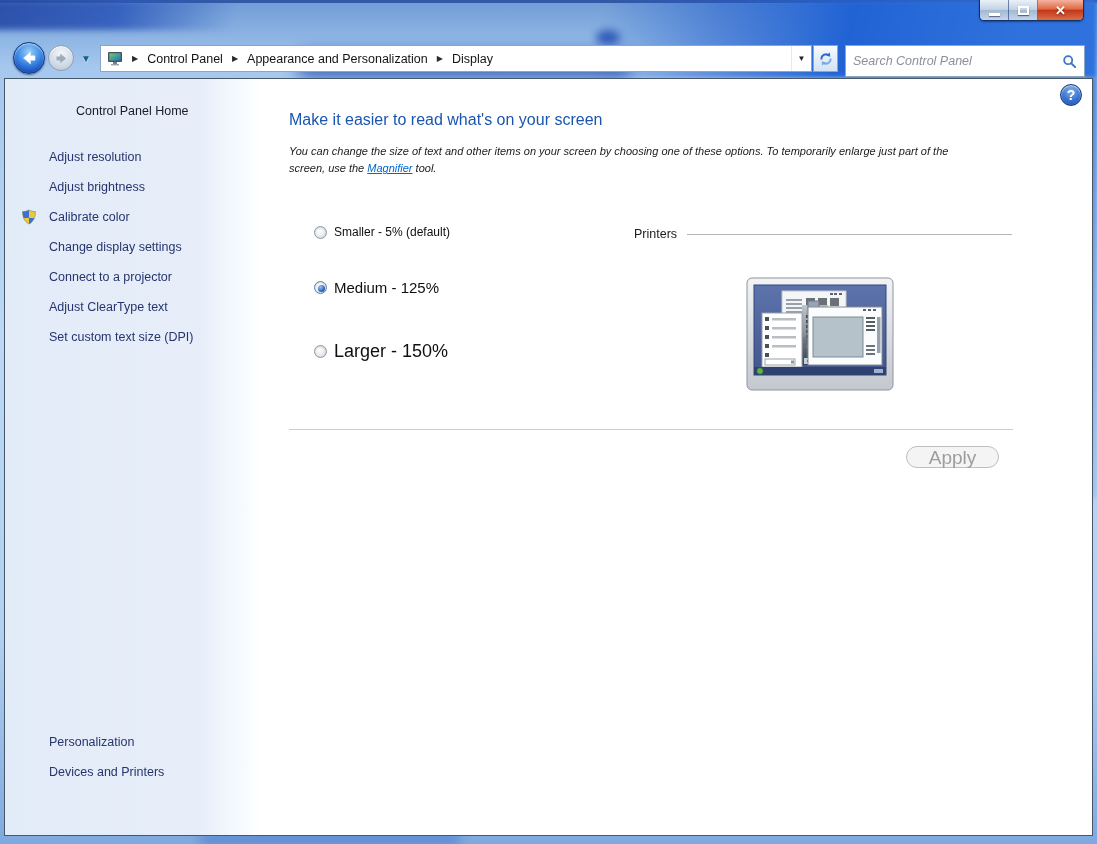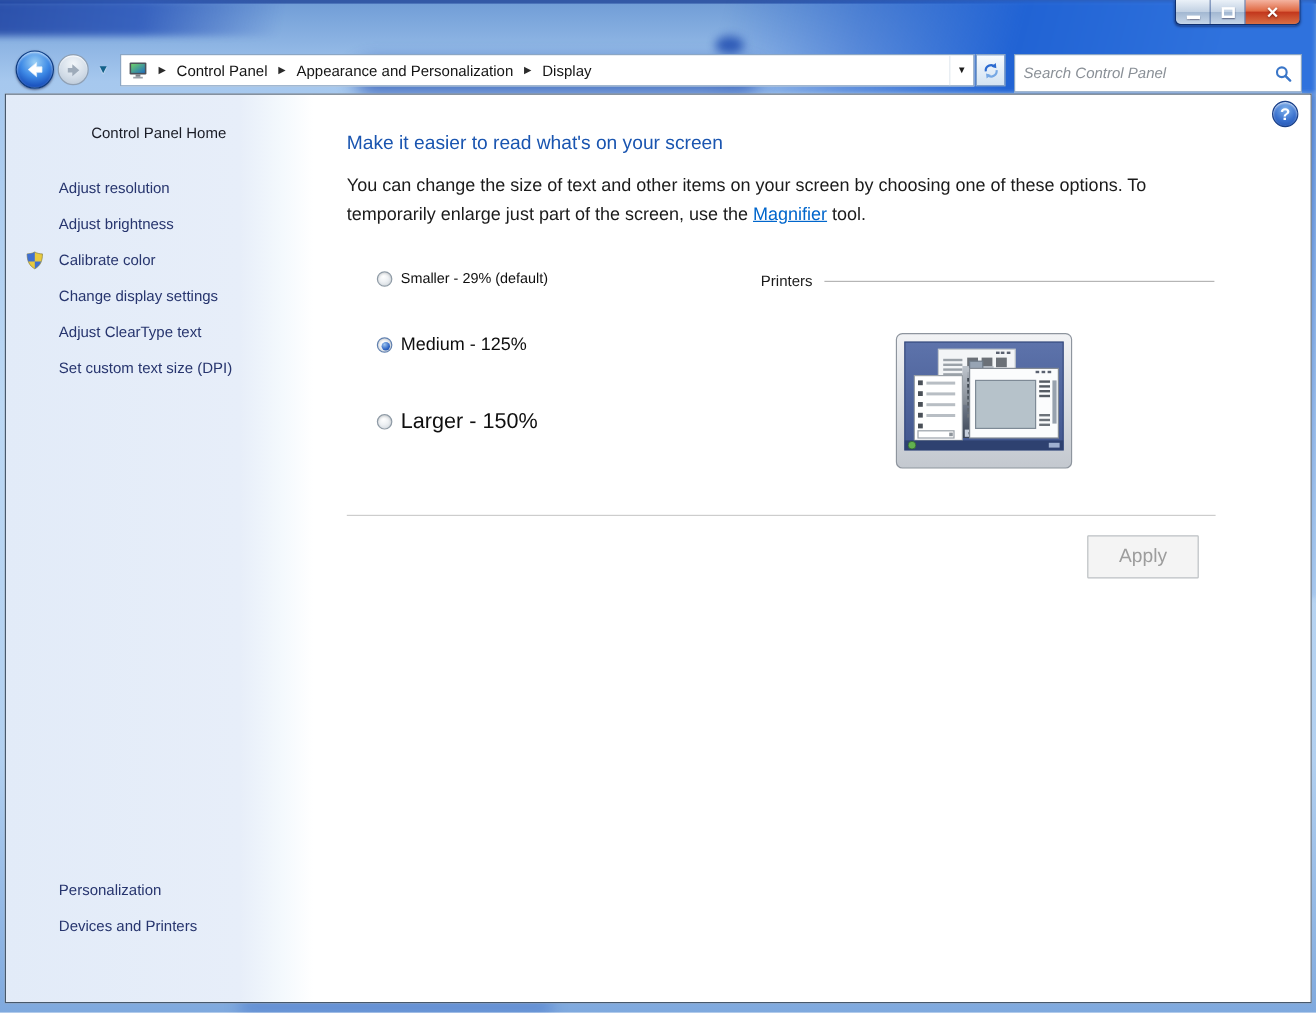--- a/index.html
+++ b/index.html
@@ -90,22 +90,22 @@
   .see-item { height:30px; line-height:30px; padding-left:44px; color:#27356e; cursor:pointer; }
 
   .main { position:relative; flex:1; background:#fff; }
   .help-btn { position:absolute; top:5px; right:10px; width:22px; height:22px; border-radius:50%;
     background:radial-gradient(circle at 50% 30%,#7fb2ec 0%,#3a71ce 55%,#1c4ba8 100%);
     border:1px solid #1a3f86; color:#fff; font-size:14px; font-weight:bold;
     display:flex; align-items:center; justify-content:center; cursor:pointer;
     box-shadow:inset 0 1px 2px rgba(255,255,255,.8); }
 
   .page-title { position:absolute; top:32px; left:28px; font-size:16px; color:#1a55b0; }
-  .page-desc { position:absolute; top:64px; left:28px; width:680px; font-size:15px;
-    line-height:1.58; color:#1b1b1b; }
+  .page-desc { position:absolute; top:64px; left:28px; width:680px; font-size:11px;
+    line-height:1.58; color:#1b1b1b;font-style:italic; }
   .page-desc a { color:#0066cc; text-decoration:underline; cursor:pointer; }
 
   .option-row { position:absolute; left:53px; display:flex; align-items:center; cursor:pointer; }
   .option-row.row-0 { top:146px; }
   .option-row.row-1 { top:200px;text-align:right; }
   .option-row.row-2 { top:262px; }
   .radio { width:13px; height:13px; border-radius:50%; flex:0 0 13px;
     border:1px solid #8e9aa5; margin-right:7px;
     background:radial-gradient(circle at 40% 30%,#ffffff 0%,#eef1f4 45%,#cdd4da 100%);
     box-shadow:inset 0 1px 2px rgba(0,0,0,.15); position:relative; }
@@ -119,22 +119,22 @@
   .option-row.size-large  .option-label { font-size:18px; }
 
   .preview-wrap { position:absolute; top:148px; left:373px; right:80px;
     display:flex; align-items:center; }
   .preview-label { font-size:12.5px; color:#1b1b1b; margin-right:10px; }
   .preview-rule { flex:1; height:1px; background:#b5b5b5; }
   .preview-monitor { position:absolute; top:198px; left:485px; width:148px; height:114px; }
 
   .section-rule { position:absolute; top:350px; left:28px; width:724px; height:1px; background:#cdcdcd; }
 
-  .apply-btn { position:absolute; top:367px; left:645px; width:93px; height:36px;
-    font-family:"Liberation Sans",sans-serif; font-size:16px; border-radius:1px;
+  .apply-btn { position:absolute; top:367px; left:645px; width:93px; height:22px;
+    font-family:"Liberation Sans",sans-serif; font-size:19px; border-radius:11px;
     border:1px solid #b5b9bc; background:linear-gradient(180deg,#f6f6f6,#eeeeee);
     color:#333; cursor:default; }
   .apply-btn.disabled { color:#9d9d9d; background:#f4f4f4; border-color:#bcc0c3; }
 </style>
 </head>
 <body>
 
 <div class="window">
 
   <div class="streak streak-topline"></div>
@@ -217,20 +217,21 @@
         <div class="side-task">Adjust brightness</div>
         <div class="side-task">
           <svg class="shield" viewBox="0 0 16 16">
             <path d="M8 1 C10 2.2 12.6 2.6 14.4 2.6 C14.4 8.4 12.6 12.6 8 15 C3.4 12.6 1.6 8.4 1.6 2.6 C3.4 2.6 6 2.2 8 1 Z" fill="#e8c93e" stroke="#8a8342" stroke-width="0.6"></path>
             <path d="M8 1 C6 2.2 3.4 2.6 1.6 2.6 C1.6 5 1.9 7.2 2.7 9 L8 9 Z" fill="#3f6fd0"></path>
             <path d="M8 9 L13.3 9 C12.2 11.6 10.5 13.7 8 15 Z" fill="#3f6fd0"></path>
           </svg>
           <span>Calibrate color</span>
         </div>
         <div class="side-task">Change display settings</div>
+        <div class="side-task">Connect to a projector</div>
         <div class="side-task">Adjust ClearType text</div>
         <div class="side-task">Set custom text size (DPI)</div>
       </div>
       <div class="side-see">
         <div class="see-item">Personalization</div>
         <div class="see-item">Devices and Printers</div>
       </div>
     </div>
 
     <div class="main">
@@ -239,21 +240,21 @@
       </div>
 
       <div class="page-title">Make it easier to read what's on your screen</div>
 
       <div class="page-desc">
         <span>You can change the size of text and other items on your screen by choosing one of these options. To temporarily enlarge just part of the screen, use the </span><a>Magnifier</a><span> tool.</span>
       </div>
 
       <div class="option-row row-0 size-small">
         <span class="radio"></span>
-        <span class="option-label">Smaller - 29% (default)</span>
+        <span class="option-label">Smaller - 5% (default)</span>
       </div>
       <div class="option-row row-1 size-medium checked">
         <span class="radio"></span>
         <span class="option-label">Medium - 125%</span>
       </div>
       <div class="option-row row-2 size-large">
         <span class="radio"></span>
         <span class="option-label">Larger - 150%</span>
       </div>
 

